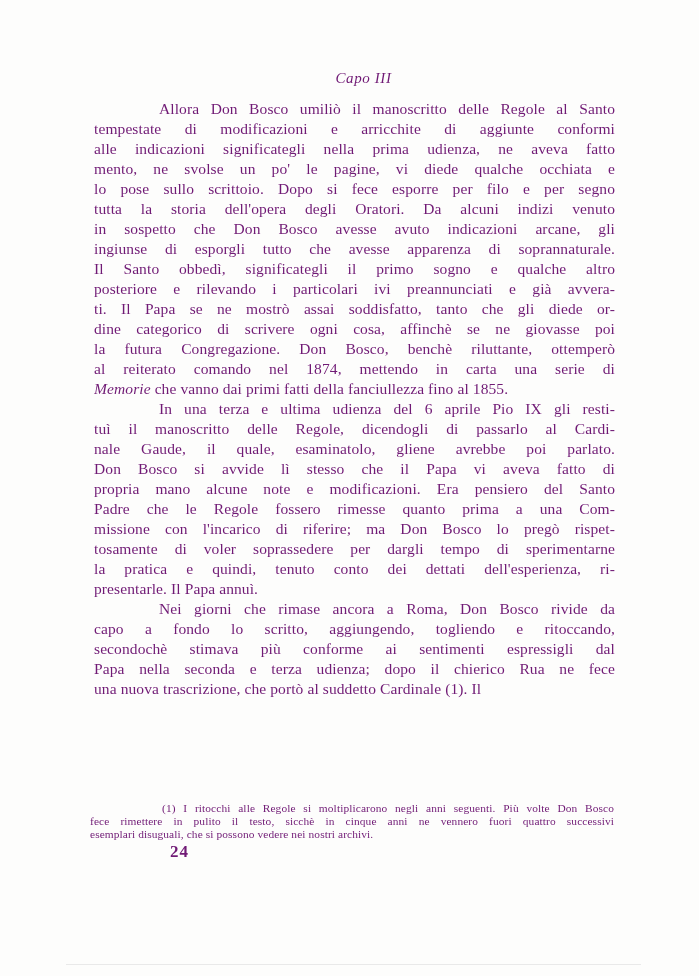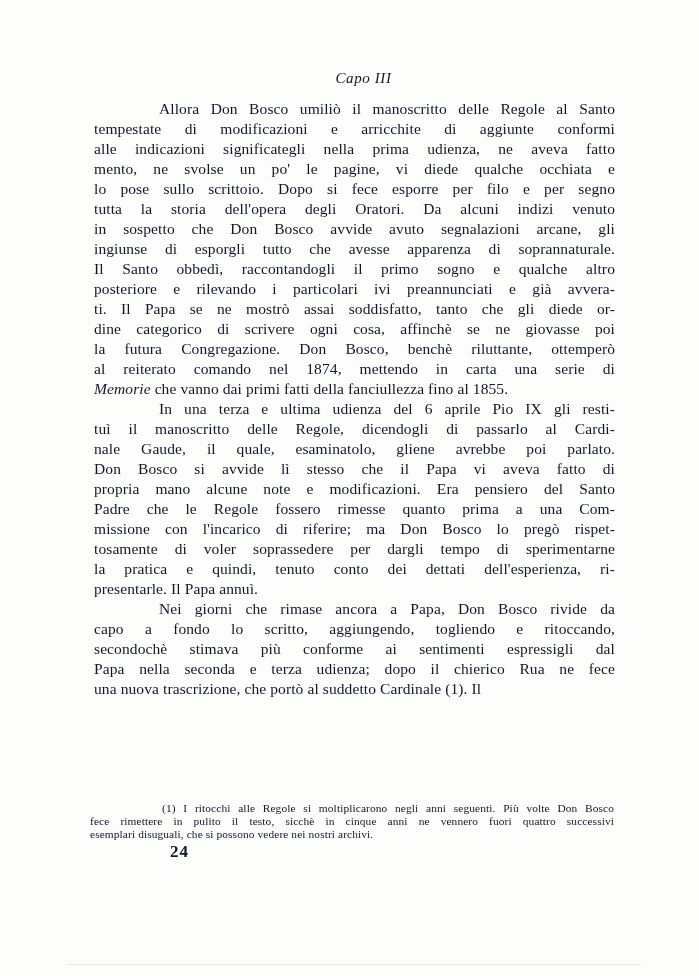--- a/index.html
+++ b/index.html
@@ -86,50 +86,50 @@
     left: 66px;
     right: 58px;
     top: 964px;
     height: 1px;
     background: #e9e9e9;
   }
 </style>
 </head>
 <body>
 
-<div class="page" style="background: rgb(253, 253, 252); color: #0f172a;">
+<div class="page" style="background: rgb(253, 253, 252); color: #701a75;">
   <div class="running-head">Capo III</div>
 
   <div class="body-text" id="body-text">
       <div class="line line-first">Allora Don Bosco umiliò il manoscritto delle Regole al Santo</div>
       <div class="line">tempestate di modificazioni e arricchite di aggiunte conformi</div>
       <div class="line">alle indicazioni significategli nella prima udienza, ne aveva fatto</div>
       <div class="line">mento, ne svolse un po' le pagine, vi diede qualche occhiata e</div>
       <div class="line">lo pose sullo scrittoio. Dopo si fece esporre per filo e per segno</div>
       <div class="line">tutta la storia dell'opera degli Oratori. Da alcuni indizi venuto</div>
-      <div class="line">in sospetto che Don Bosco avvide avuto segnalazioni arcane, gli</div>
+      <div class="line">in sospetto che Don Bosco avesse avuto indicazioni arcane, gli</div>
       <div class="line">ingiunse di esporgli tutto che avesse apparenza di soprannaturale.</div>
-      <div class="line">Il Santo obbedì, raccontandogli il primo sogno e qualche altro</div>
+      <div class="line">Il Santo obbedì, significategli il primo sogno e qualche altro</div>
       <div class="line">posteriore e rilevando i particolari ivi preannunciati e già avvera-</div>
       <div class="line">ti. Il Papa se ne mostrò assai soddisfatto, tanto che gli diede or-</div>
       <div class="line">dine categorico di scrivere ogni cosa, affinchè se ne giovasse poi</div>
       <div class="line">la futura Congregazione. Don Bosco, benchè riluttante, ottemperò</div>
       <div class="line">al reiterato comando nel 1874, mettendo in carta una serie di</div>
       <div class="line line-last"><span class="it">Memorie</span><span class=""> che vanno dai primi fatti della fanciullezza fino al 1855.</span></div>
       <div class="line line-first">In una terza e ultima udienza del 6 aprile Pio IX gli resti-</div>
       <div class="line">tuì il manoscritto delle Regole, dicendogli di passarlo al Cardi-</div>
       <div class="line">nale Gaude, il quale, esaminatolo, gliene avrebbe poi parlato.</div>
       <div class="line">Don Bosco si avvide lì stesso che il Papa vi aveva fatto di</div>
       <div class="line">propria mano alcune note e modificazioni. Era pensiero del Santo</div>
       <div class="line">Padre che le Regole fossero rimesse quanto prima a una Com-</div>
       <div class="line">missione con l'incarico di riferire; ma Don Bosco lo pregò rispet-</div>
       <div class="line">tosamente di voler soprassedere per dargli tempo di sperimentarne</div>
       <div class="line">la pratica e quindi, tenuto conto dei dettati dell'esperienza, ri-</div>
       <div class="line line-last">presentarle. Il Papa annuì.</div>
-      <div class="line line-first">Nei giorni che rimase ancora a Papa, Don Bosco rivide da</div>
+      <div class="line line-first">Nei giorni che rimase ancora a Roma, Don Bosco rivide da</div>
       <div class="line">capo a fondo lo scritto, aggiungendo, togliendo e ritoccando,</div>
       <div class="line">secondochè stimava più conforme ai sentimenti espressigli dal</div>
       <div class="line">Papa nella seconda e terza udienza; dopo il chierico Rua ne fece</div>
       <div class="line line-last">una nuova trascrizione, che portò al suddetto Cardinale (1). Il</div>
     </div>
 
   <div class="footnote" id="footnote">
       <div class="fn-line fn-first">(1) I ritocchi alle Regole si moltiplicarono negli anni seguenti. Più volte Don Bosco</div>
       <div class="fn-line">fece rimettere in pulito il testo, sicchè in cinque anni ne vennero fuori quattro successivi</div>
       <div class="fn-line fn-last">esemplari disuguali, che si possono vedere nei nostri archivi.</div>

